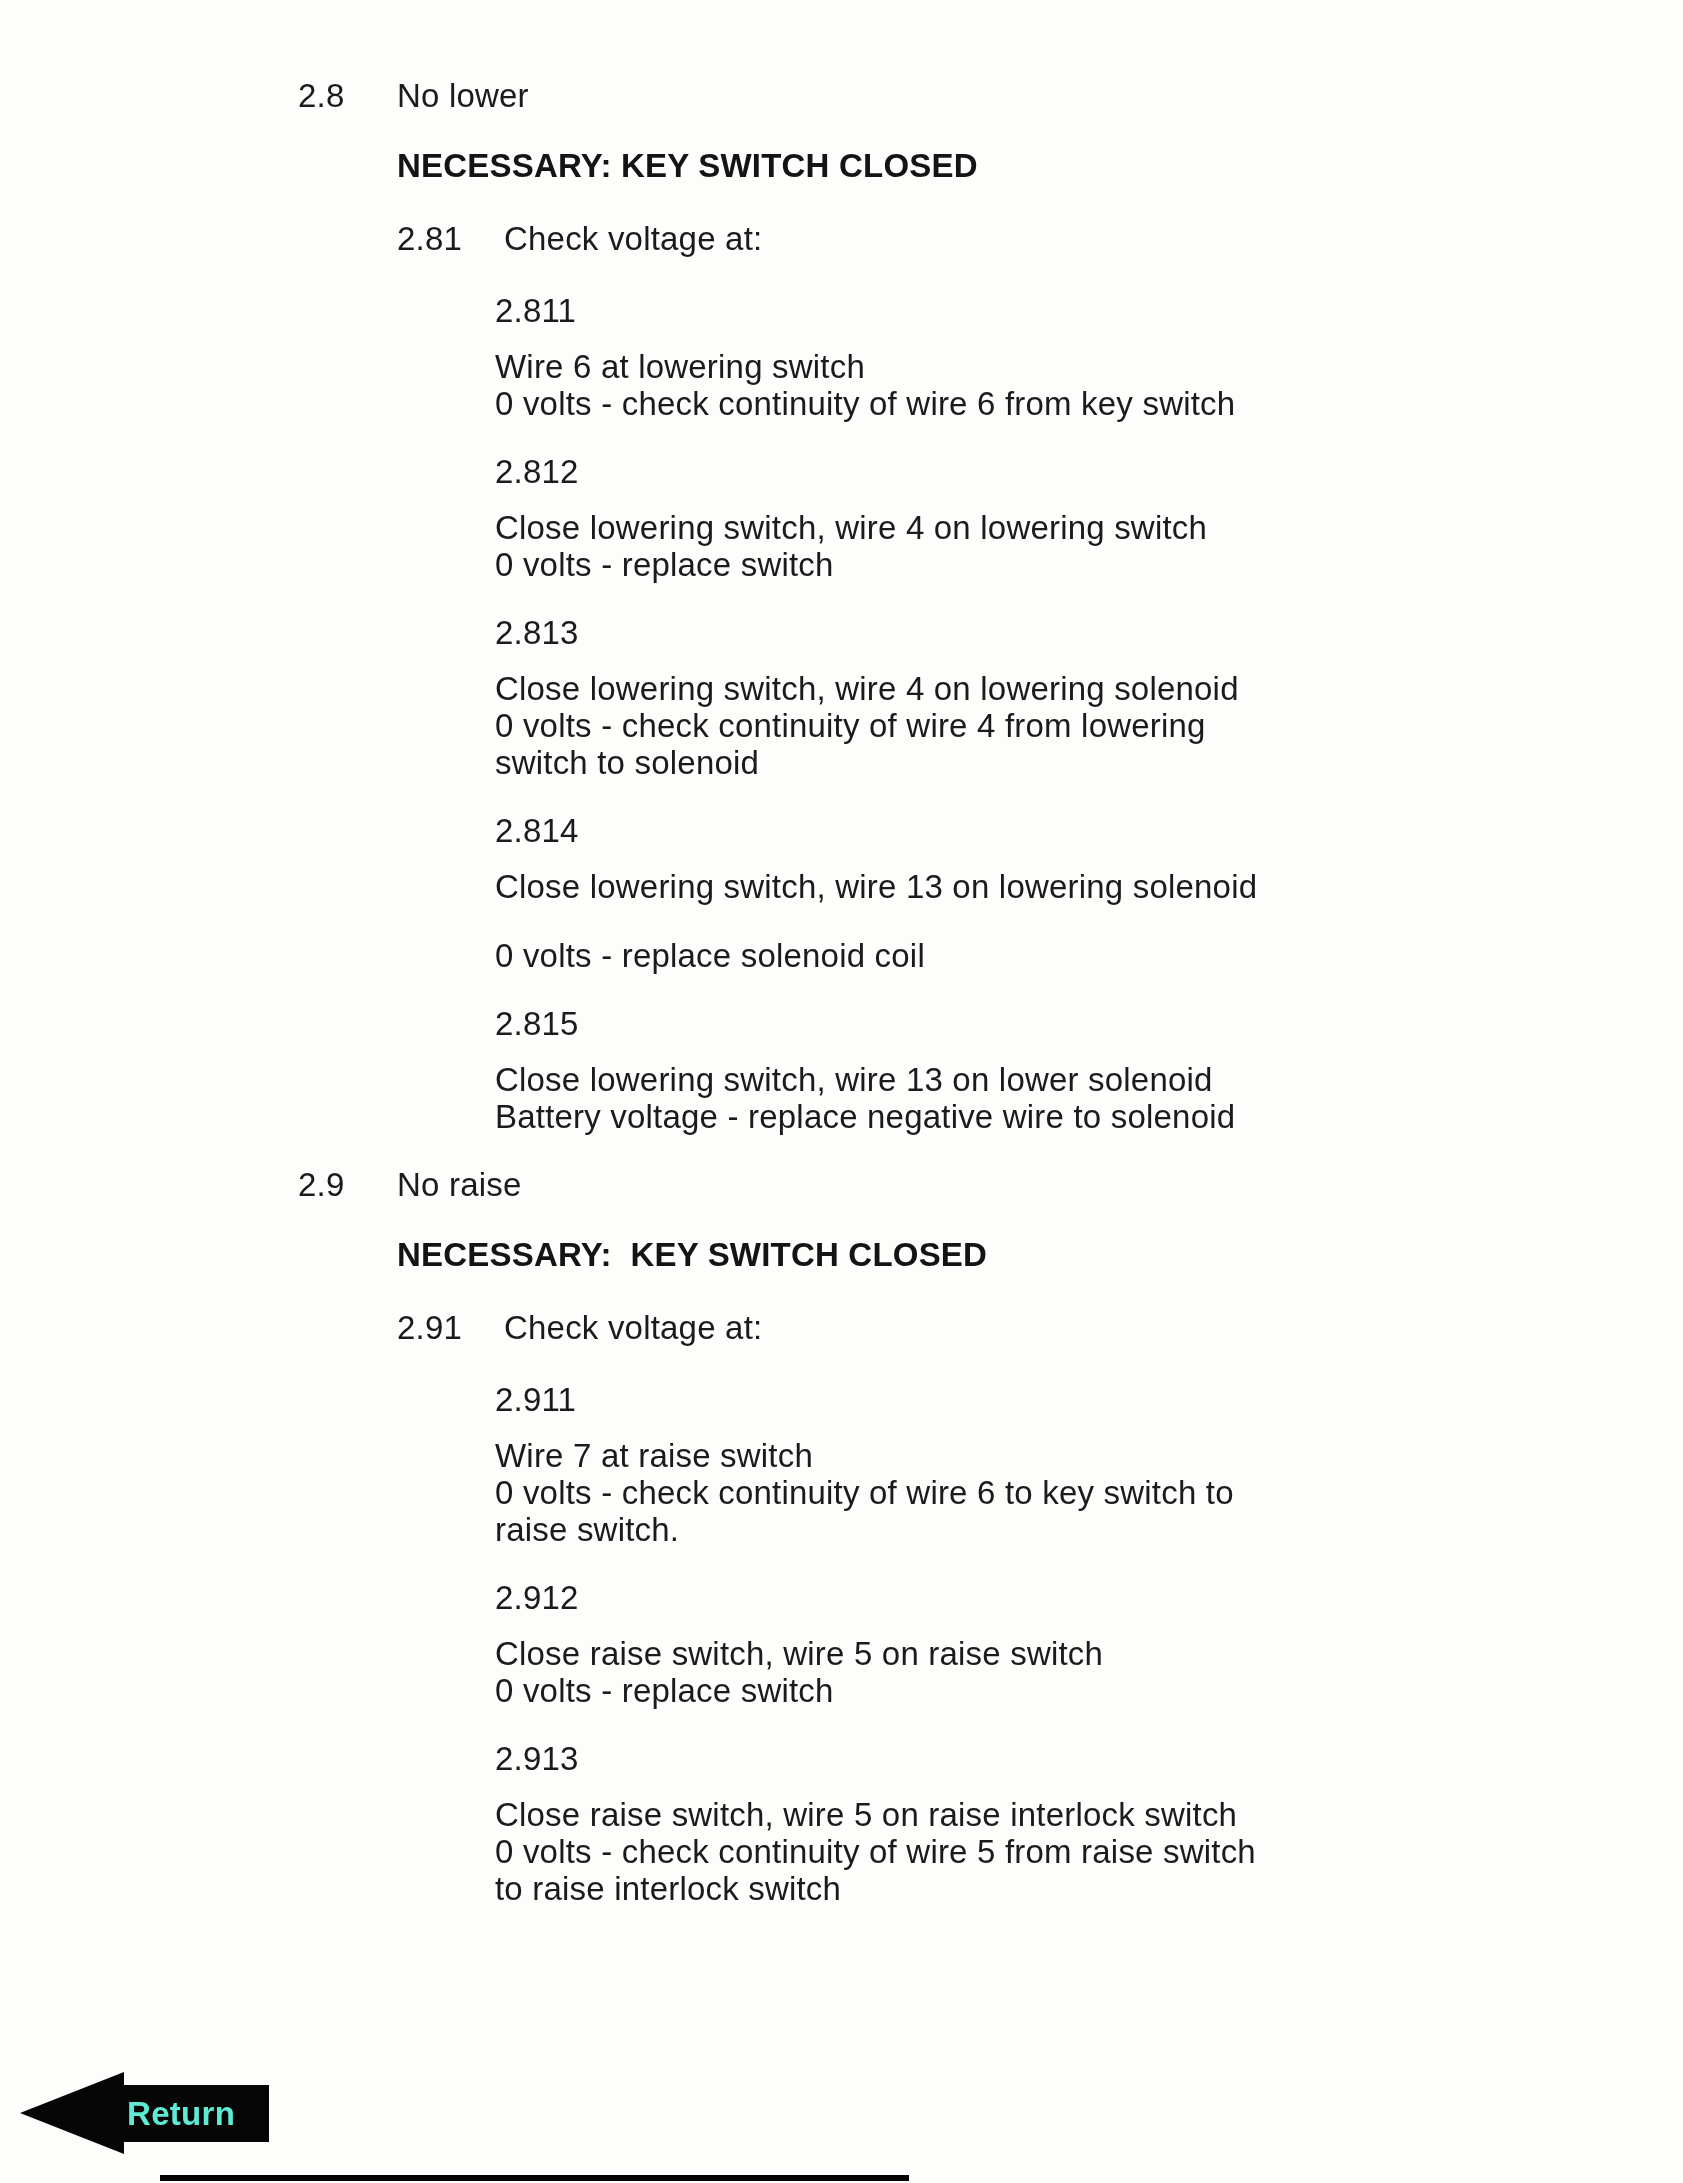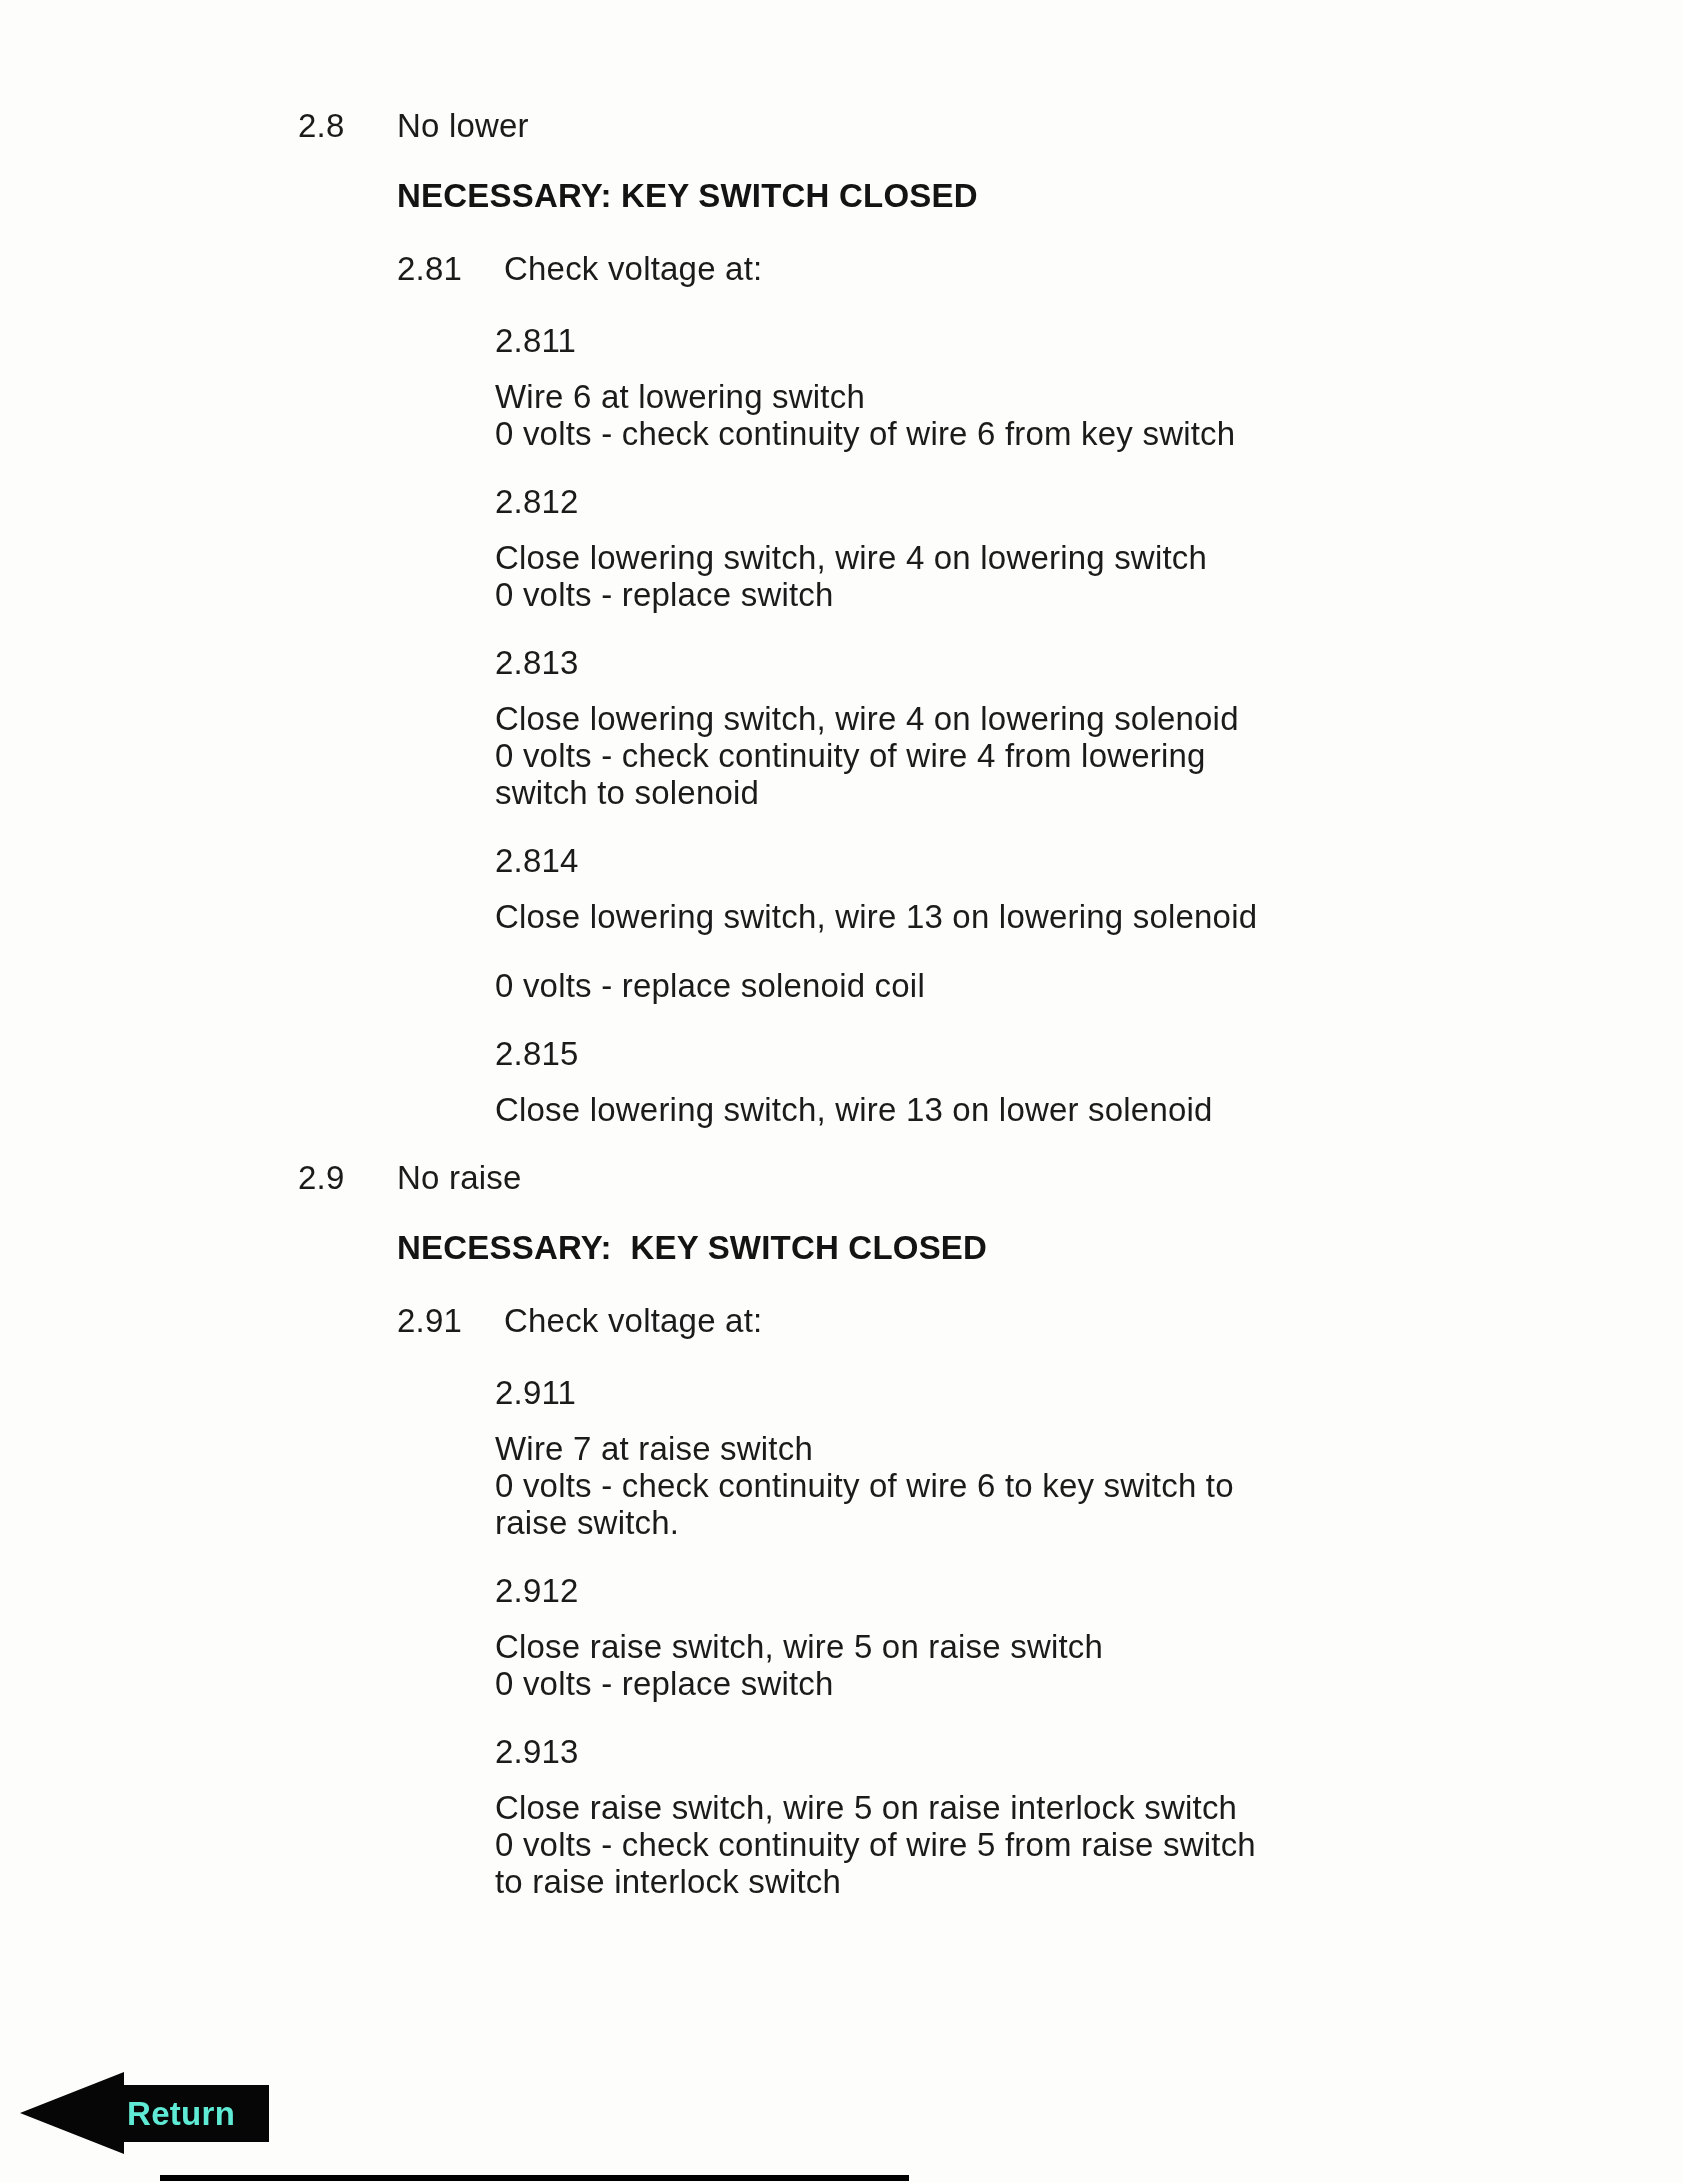--- a/index.html
+++ b/index.html
@@ -8,21 +8,21 @@
   body {
     background: #fdfdfb;
     font-family: "Liberation Sans", sans-serif;
     color: #1b1b1b;
     font-size: 33px;
     line-height: 37px;
     letter-spacing: 0.2px;
     position: relative;
     overflow: hidden;
   }
-  .page { position: absolute; inset: 0; padding-top: 107px; }
+  .page { position: absolute; inset: 0; padding-top: 77px; }
 
   .row-lvl1 { display: flex; padding-left: 298px; margin-bottom: 33px; }
   .row-lvl1 .num { width: 99px; flex: none; }
 
   .necessary {
     margin-left: 397px;
     margin-bottom: 36px;
     font-weight: bold;
     white-space: pre-wrap;
     color: #141414;
@@ -119,20 +119,21 @@
       <div class="body">
         <div class="iline">Close lowering switch, wire 13 on lowering solenoid</div>
         <div class="iline gap">0 volts - replace solenoid coil</div>
       </div>
     </div>
 
     <div class="item">
       <span class="num">2.815</span>
       <div class="body">
         <div class="iline">Close lowering switch, wire 13 on lower solenoid</div>
+        <div class="iline">Battery voltage - replace negative wire to solenoid</div>
       </div>
     </div>
   </section>
 
   <section class="section-2">
     <div class="row-lvl1">
       <span class="num">2.9</span>
       <span class="txt">No raise</span>
     </div>
     <div class="necessary">NECESSARY:  KEY SWITCH CLOSED</div>

